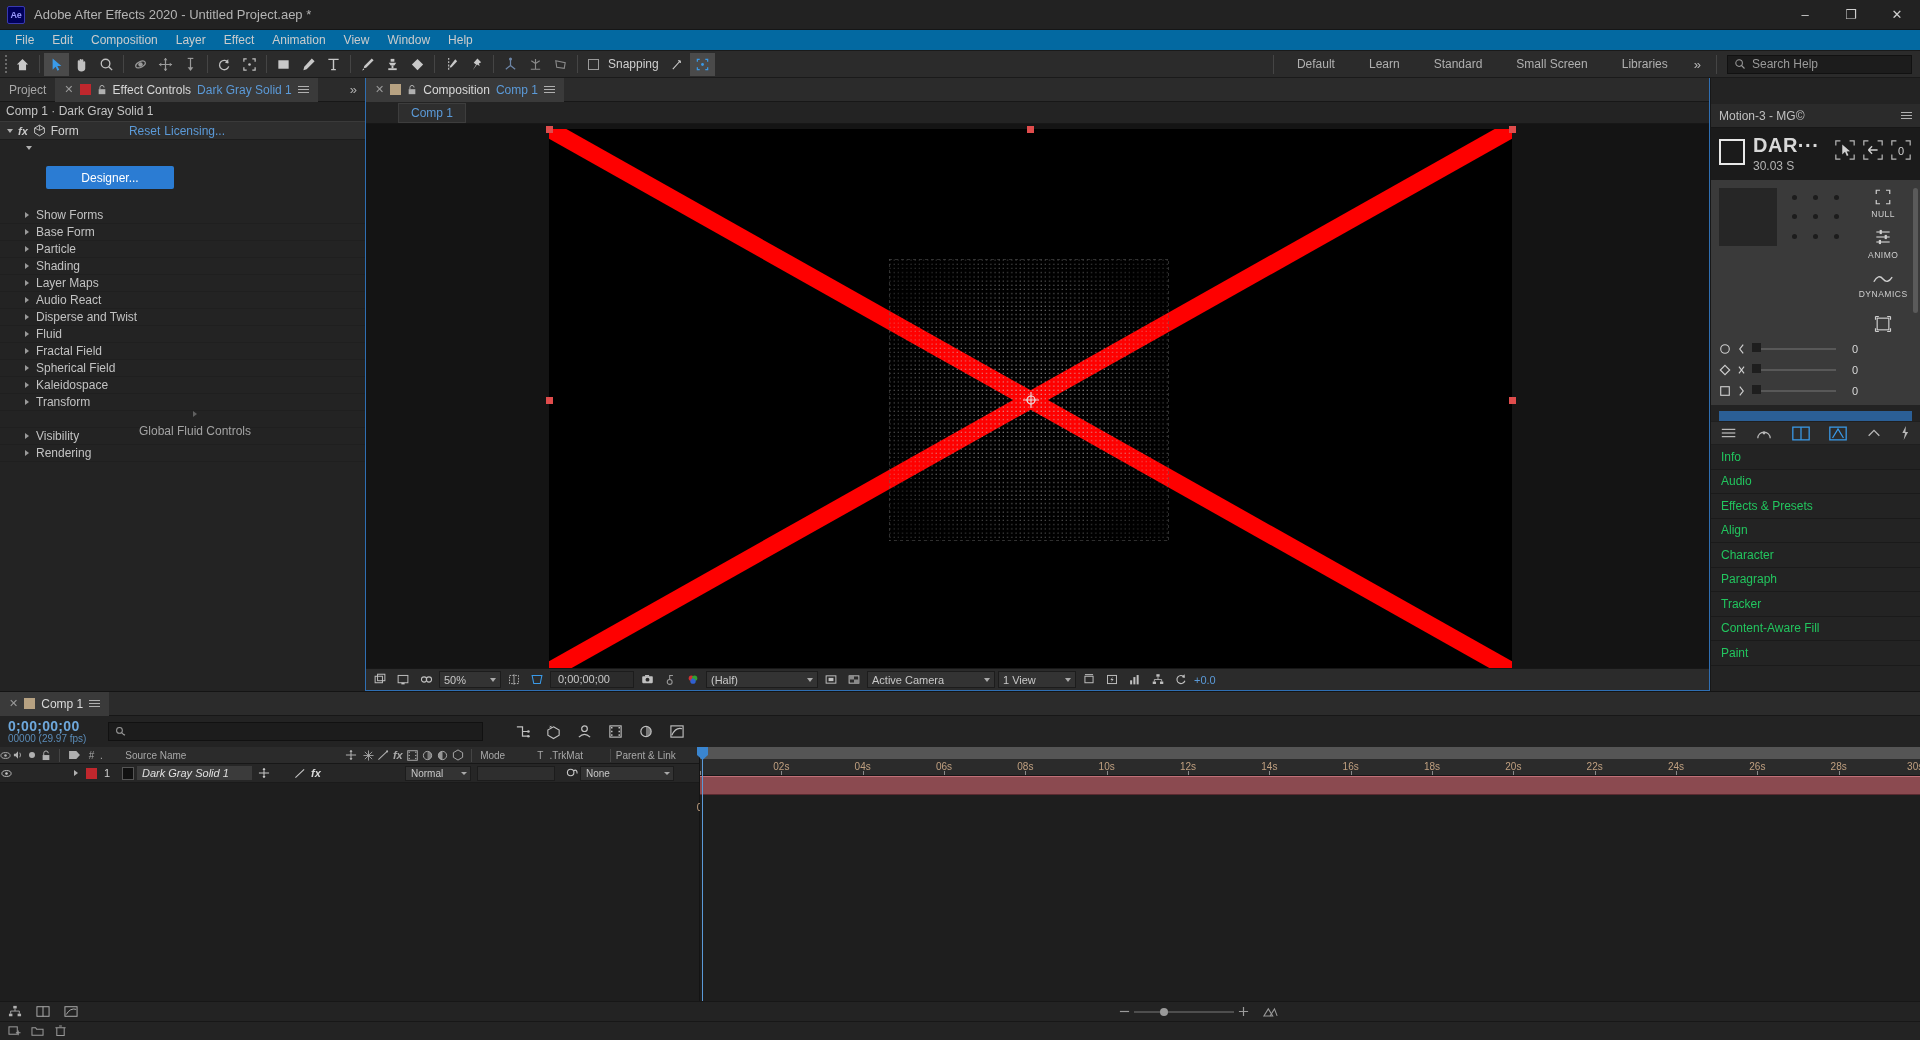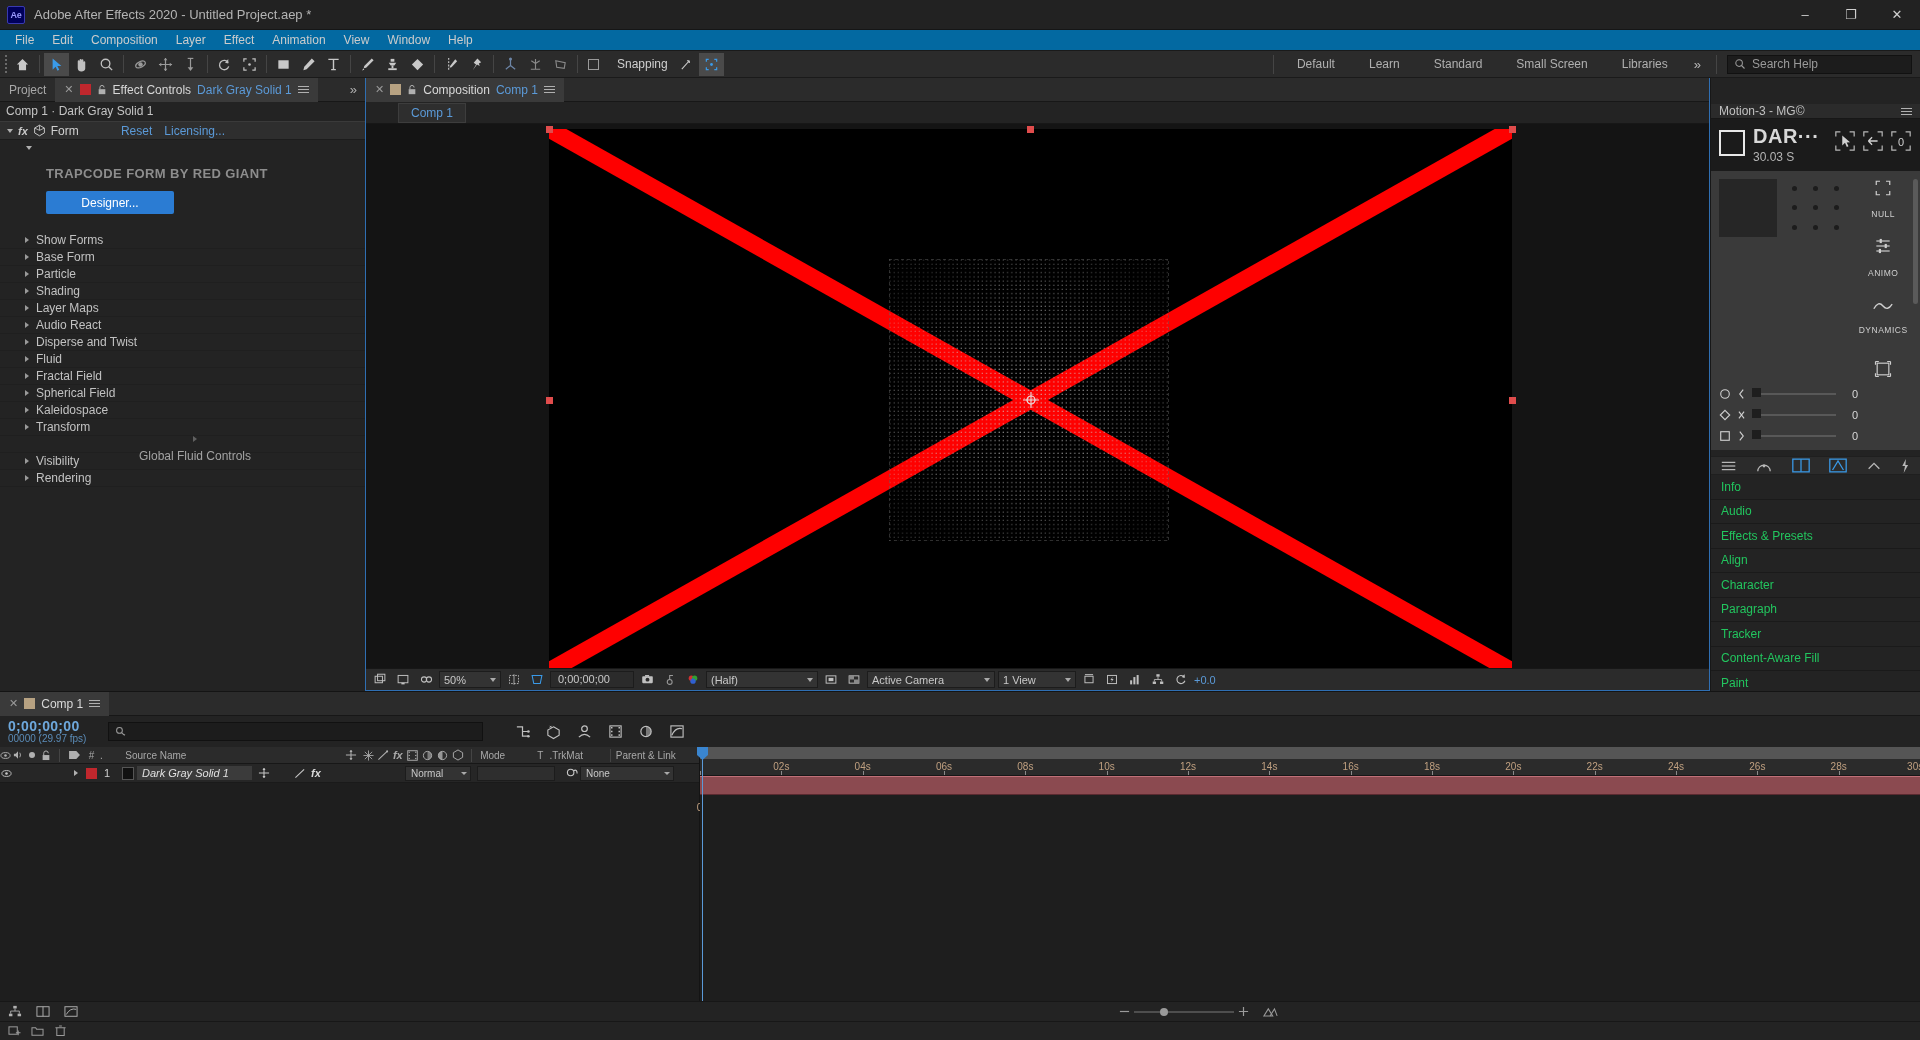--- a/index.html
+++ b/index.html
@@ -47,21 +47,21 @@
   .grip { width: 8px; height: 18px; display:flex; flex-direction:column; justify-content:center; gap:2px; padding-left:3px;}
   .grip i { display:block; width:2px; height:2px; background:#6a6a6a; }
   .tool {
     width: 25px; height: 23px; display: flex; align-items: center; justify-content: center;
     color: #c4c4c4; position: relative;
   }
   .tool.active { background: #4a4a4a; }
   .tool svg { display:block; }
   .tool-sep { width: 1px; height: 18px; background: #454545; margin: 0 4px; }
   .snapping {
-    display: flex; align-items: center; gap: 18px; padding: 0 6px; color: #cfcfcf; font-size: 12px; text-align: right;
+    display: flex; align-items: center; gap: 9px; padding: 0 6px; color: #cfcfcf; font-size: 12px; text-align: right;
   }
   .snap-box { width: 11px; height: 11px; border: 1px solid #9a9a9a; background: #2b2b2b; }
   .ws-area { margin-left: auto; display: flex; align-items: center; height: 27px; }
   .ws-sep { width:1px; height:19px; background:#454545; margin: 0 6px;}
   .ws-item { padding: 0 17px; line-height: 27px; font-size: 12px; color: #b0b0b0; }
   .ws-more { padding: 0 9px; color: #b8b8b8; font-size: 13px; line-height:27px;}
   .search-help {
     width: 185px; height: 19px; background: #1c1c1c; border: 1px solid #111;
     display: flex; align-items: center; gap: 6px; padding: 0 6px; margin: 0 8px 0 4px;
     color: #9a9a9a; font-size: 12px;
@@ -94,21 +94,21 @@
   .ec-body { flex:1 1 auto; background:#232323; overflow:hidden; position:relative;}
   .ec-header { height:19px; line-height:19px; padding-left:6px; font-size:12px; color:#c4c4c4; background:#232323;}
   .ec-fxrow {
     height:19px; display:flex; align-items:center; gap:5px; padding-left:7px;
     background:#2e2e2e; border-top:1px solid #3a3a3a; border-bottom:1px solid #1c1c1c;
   }
   .tri { width:0;height:0; border-left:4px solid #b0b0b0; border-top:3.5px solid transparent; border-bottom:3.5px solid transparent;}
   .tri.open { border-left:3.5px solid transparent; border-right:3.5px solid transparent; border-top:4px solid #b0b0b0; border-bottom:0;}
   .fx-label { font-style: italic; font-weight:bold; color:#c8c8c8; font-size:11px;}
   .ec-fxrow .name { font-size:12px; color:#d0d0d0;}
-  .ec-links { margin-left:auto; display:flex; gap:12px; padding-right:140px; }
+  .ec-links { margin-left:auto; display:flex; gap:4px; padding-right:140px; }
   .ec-links a { color:#5b9ad8; font-size:12px; text-decoration:none;}
   .ec-sub { padding-left:26px; height:16px; display:flex; align-items:center;}
   .brandbar { padding: 10px 0 0 46px; }
   .brand-text {
     font-size: 13px; font-weight: bold; color:#8d8d8d; letter-spacing:0.4px;
     font-family:"Liberation Sans", sans-serif;
   }
   .designer-btn {
     margin: 10px 0 0 46px; width:128px; height:23px; background:#2b7cd3; color:#fff;
     display:flex; align-items:center; justify-content:center; font-size:12px; border-radius:2px;
@@ -206,21 +206,21 @@
   .mg-top { background:#1b1b1b; padding:7px 8px; display:flex; align-items:flex-start; gap:8px;}
   .mg-sq { width:26px;height:26px;border:2px solid #e8e8e8; background:#1b1b1b; margin-top:4px;}
   .mg-dar { font-size:20px; font-weight:bold; color:#d8d8d8; letter-spacing:0.5px; line-height:1;}
   .mg-secs { font-size:12px; color:#b4b4b4; margin-top:4px;}
   .mg-icons { display:flex; gap:6px; margin-left:auto; padding-top:4px;}
   .mg-ic { width:22px;height:22px; position:relative;}
   .mg-mid { background:#3a3a3a; padding:8px; position:relative; flex: 0 0 auto;}
   .mg-preview { width:58px;height:58px;background:#262626;}
   .dot9 { display:grid; grid-template-columns:repeat(3,1fr); grid-template-rows:repeat(3,1fr); width:62px;height:58px; }
   .dot9 i { width:5px;height:5px;background:#1c1c1c;border-radius:50%; justify-self:center; align-self:center;}
-  .mg-col-r { width:58px; display:flex; flex-direction:column; align-items:center; gap:12px;}
+  .mg-col-r { width:58px; display:flex; flex-direction:column; align-items:center; gap:3px;}
   .mg-lbl { font-size:8.5px; color:#cfcfcf; letter-spacing:0.5px;}
   .slider-row { display:flex; align-items:center; gap:6px; margin-top:9px;}
   .sl-track { width:84px;height:2px;background:#585858; position:relative;}
   .sl-knob { position:absolute; left:0; top:-5px; width:9px;height:9px;background:#1e1e1e;}
   .sl-val { font-size:11px; color:#d8d8d8; width:16px; text-align:right;}
   .mg-scrollbar { position:absolute; right:2px; top:8px; width:5px; height:125px; background:#5a5a5a; border-radius:3px;}
   .mg-progress { height:10px; background:#2b5f96; margin:6px 8px 0 8px; }
   .mg-toolrow { height:24px; display:flex; align-items:center; justify-content:space-around; background:#2b2b2b; border-top:1px solid #1f1f1f; border-bottom:1px solid #1f1f1f;}
   .panel-list { flex:1 1 auto; background:#232323;}
   .panel-item {
@@ -463,23 +463,20 @@
           <span class="ec-links">
             <a href="#">Reset</a>
             <a href="#">Licensing...</a>
           </span>
         </div>
 
         <div class="ec-sub">
           <span class="tri open"></span>
         </div>
 
-        <div class="brandbar">
-          <span class="brand-text">TRAPCODE FORM BY RED GIANT</span>
-        </div>
 
         <div class="designer-btn">Designer...</div>
 
         <div class="prop-list" id="prop-list">
             <div class="prop-row">
               <span class="tri"></span>
               <span>Show Forms</span>
             </div>
             <div class="prop-row">
               <span class="tri"></span>

